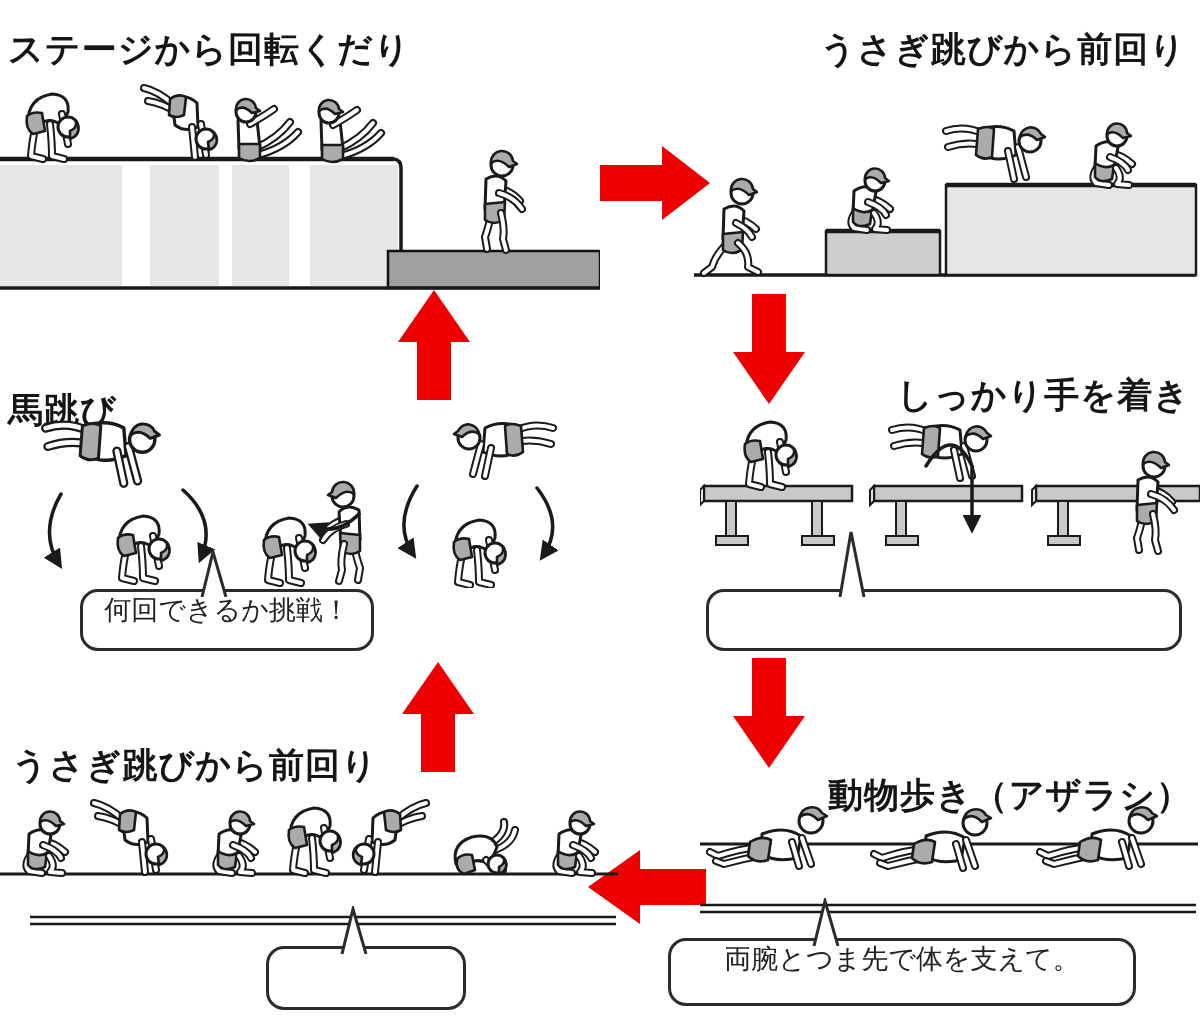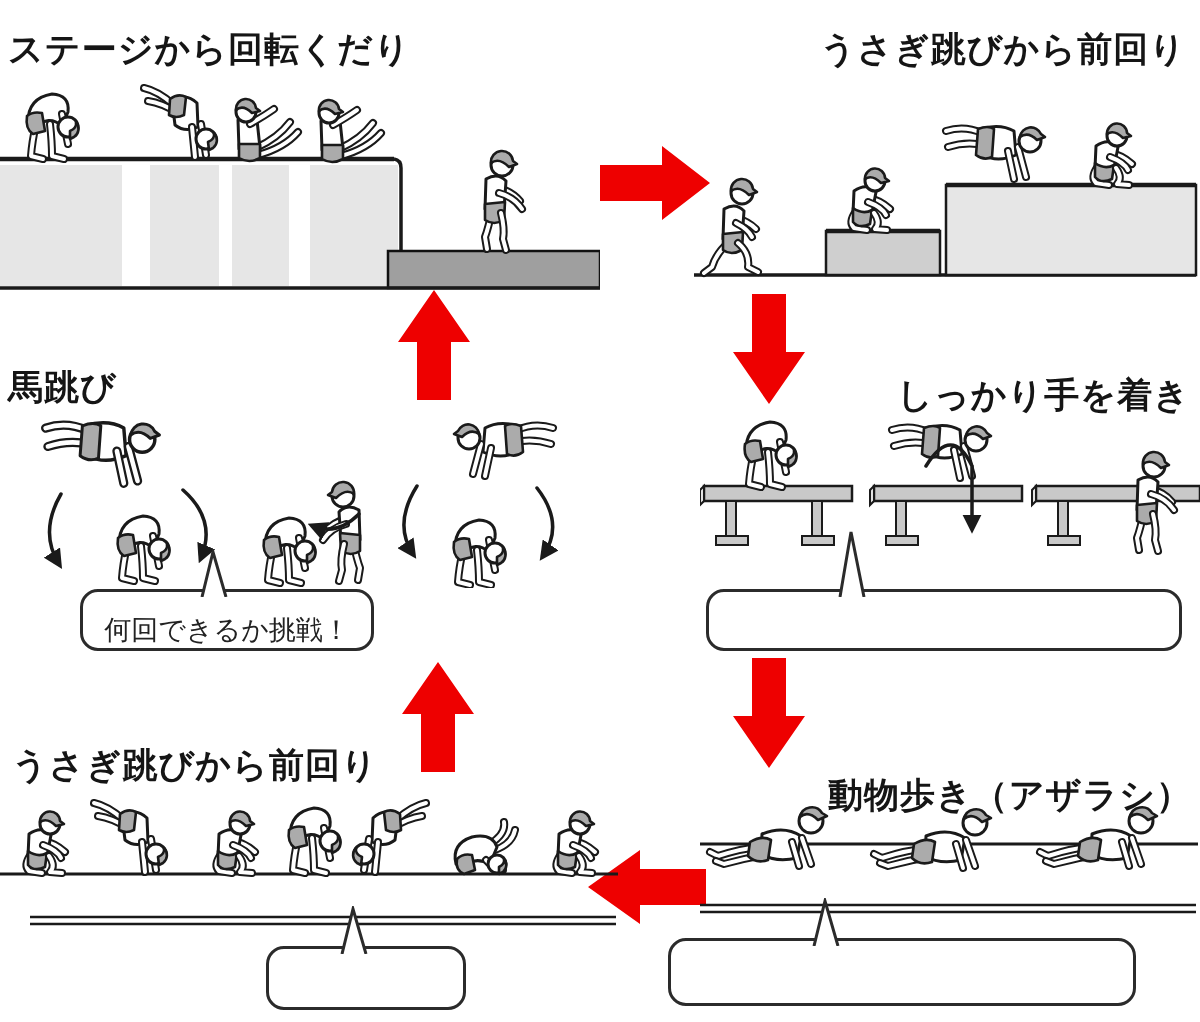--- a/index.html
+++ b/index.html
@@ -6,21 +6,21 @@
   body{
     width:1200px;height:1022px;position:relative;background:#fff;overflow:hidden;
     font-family:"Liberation Sans","DejaVu Sans",sans-serif;color:#111;
   }
   .station-title{
     position:absolute;font-size:35px;font-weight:600;color:#151515;
     letter-spacing:1px;white-space:nowrap;margin-top:20px;
   }
   .bubble{
     position:absolute;background:#fff;border:3px solid #2b2b2b;border-radius:18px;
-    display:flex;align-items:flex-end;justify-content:center;
+    display:flex;align-items:flex-start;justify-content:center;
     font-size:27px;color:#222;white-space:nowrap;z-index:5;
   }
   .bubble .tail{position:absolute;z-index:6;}
   .arrow{position:absolute;}
   .illu{position:absolute;}
   
   .ln{stroke:#1a1a1a;fill:none;stroke-linecap:round;stroke-linejoin:round;stroke-width:8;}
   .li{stroke:#ffffff;fill:none;stroke-linecap:round;stroke-linejoin:round;stroke-width:4;}
   .fw{fill:#ffffff;stroke:#1a1a1a;stroke-width:3;stroke-linejoin:round;}
   .fg{fill:#ababab;stroke:#1a1a1a;stroke-width:2.6;stroke-linejoin:round;}
@@ -163,21 +163,21 @@
       <circle class="fw" cx="55" cy="44" r="9"></circle>
       <path class="fg" d="M62,39 A9,9 0 0 1 61,52 L57,54 57,47 Q63,44 62,39 Z"></path>
     </g>
   </defs>
 </svg>
 
 <div class="station-title" style="left:8px;top:6px">ステージから回転くだり</div>
 
 <div class="station-title" style="right:14px;top:6px">うさぎ跳びから前回り</div>
 
-<div class="station-title" style="left:8px;top:344px">馬跳び</div>
+<div class="station-title" style="left:8px;top:367px">馬跳び</div>
 
 <div class="station-title" style="right:10px;top:352px">しっかり手を着き</div>
 
 <div class="station-title" style="left:12px;top:722px">うさぎ跳びから前回り</div>
 
 <div class="station-title" style="right:8px;top:752px">動物歩き（アザラシ）</div>
 
 <svg class="arrow" style="left:600px;top:146px" width="110" height="74">
   <polygon points="0,19 62,19 62,0 110,37 62,74 62,55 0,55" fill="#ee0000"></polygon>
 </svg>
@@ -309,13 +309,14 @@
 <div class="bubble" style="left:266px;top:946px;width:194px;height:58px">
   <svg class="tail" style="left:70px;top:-43px" width="30" height="48">
     <path d="M3,48 L14,3 L27,48" fill="#fff" stroke="#2b2b2b" stroke-width="3"></path>
   </svg>
 </div>
 
 <div class="bubble" style="left:668px;top:938px;width:462px;height:62px">
   <svg class="tail" style="left:140px;top:-43px" width="30" height="48">
     <path d="M3,48 L14,3 L27,48" fill="#fff" stroke="#2b2b2b" stroke-width="3"></path>
   </svg>
+  <span>両腕とつま先で体を支えて。</span>
 </div>
 
 </body></html>

